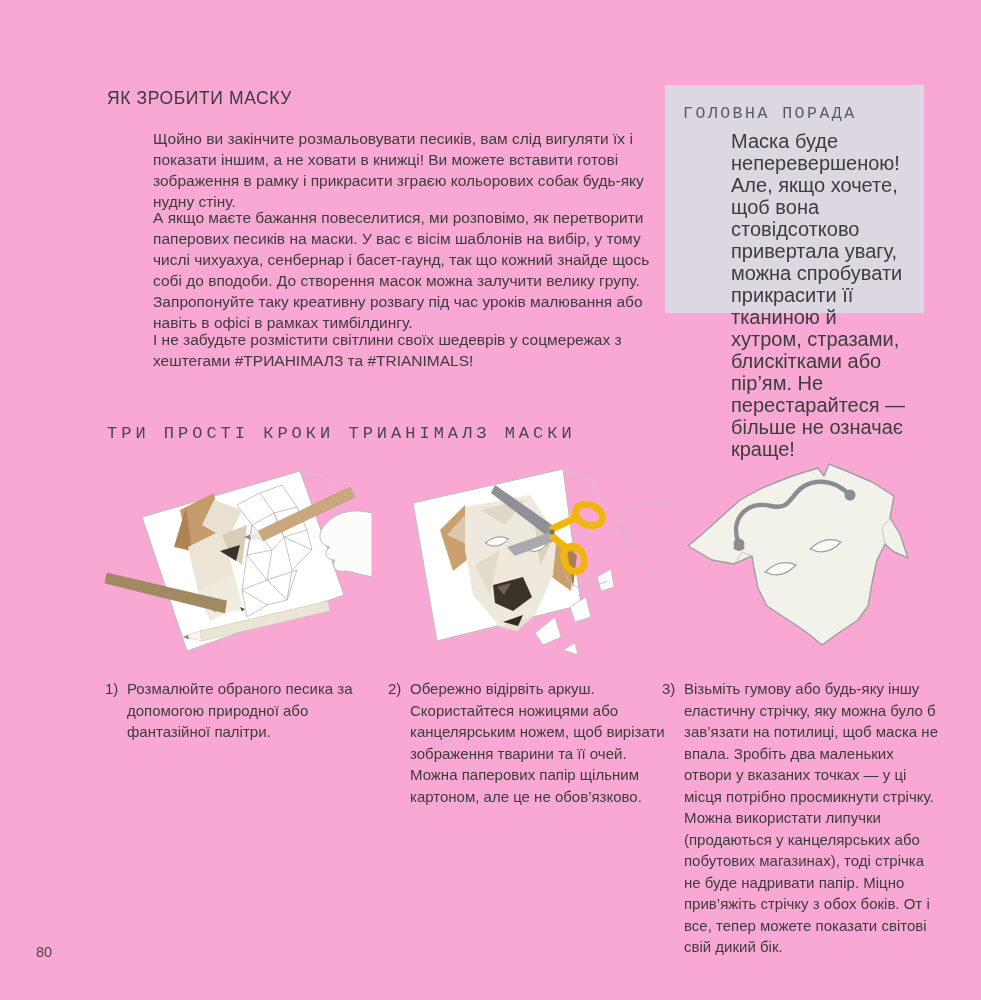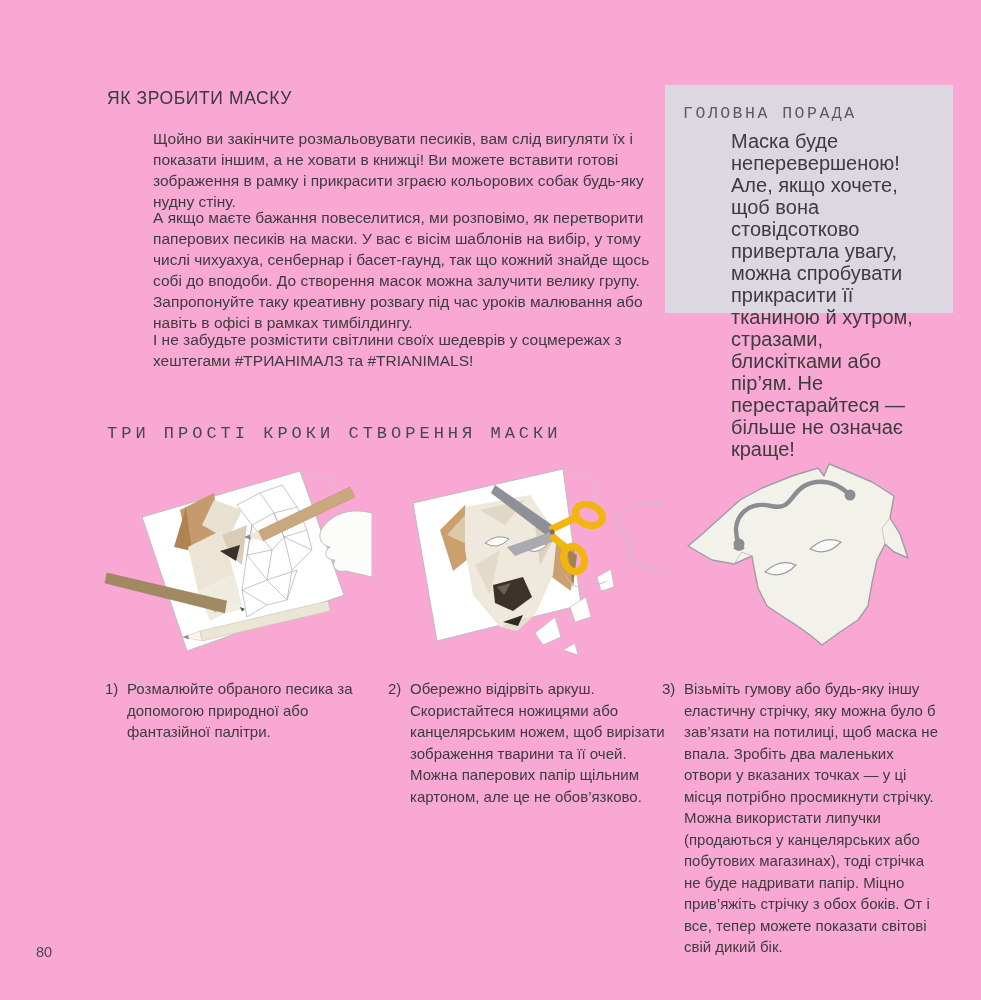--- a/index.html
+++ b/index.html
@@ -29,21 +29,21 @@
     line-height: 21px;
     color: #3c3c3e;
     margin-left: 46px;
   }
   .para-1 { top: 128px; }
   .para-2 { top: 207px; }
   .para-3 { top: 329px; }
   .tip-box {
     position: absolute;
     left: 665px; top: 85px;
-    width: 288px; height: 228px;
+    width: 259px; height: 228px;
     background: #dcd7e1;
     padding: 19px 17px 0 18px;
   }
   .tip-title {
     font-family: "Liberation Mono", monospace;
     font-size: 16.5px;
     font-weight: 400;
     letter-spacing: 2.5px;
     color: #5a5a62;
     margin-bottom: 7px;
@@ -104,21 +104,21 @@
 
   <p class="body-para para-1">Щойно ви закінчите розмальовувати песиків, вам слід вигуляти їх і показати іншим, а не ховати в книжці! Ви можете вставити готові зображення в рамку і прикрасити зграєю  кольорових собак будь-яку нудну стіну.</p>
   <p class="body-para para-2">А якщо маєте бажання повеселитися, ми розповімо, як перетворити паперових песиків на маски. У вас є вісім шаблонів на вибір, у тому числі чихуахуа, сенбернар і басет-гаунд, так що кожний знайде щось собі до вподоби. До створення масок можна залучити велику групу. Запропонуйте таку креативну розвагу під час уроків малювання або навіть в офісі в рамках тимбілдингу.</p>
   <p class="body-para para-3">І не забудьте розмістити світлини своїх шедеврів у соцмережах з хештегами #ТРИАНІМАЛЗ та #TRIANIMALS!</p>
 
   <aside class="tip-box">
     <h2 class="tip-title">ГОЛОВНА ПОРАДА</h2>
     <p class="tip-body">Маска буде неперевершеною! Але, якщо хочете, щоб вона стовідсотково привертала увагу, можна спробувати прикрасити її тканиною й хутром, стразами, блискітками або пір’ям. Не перестарайтеся — більше не означає краще!</p>
   </aside>
 
-  <h2 class="section-heading">ТРИ ПРОСТІ КРОКИ СТВОРЕННЯ МАСКИ</h2>
+  <h2 class="section-heading">ТРИ ПРОСТІ КРОКИ ТРИАНІМАЛЗ МАСКИ</h2>
 
   <svg class="illo illo-1" width="280" height="215" viewBox="0 0 280 215">
     <g>
       <polygon points="50,62 208,16 252,140 95,196" fill="#ffffff" stroke="#bcbcbe" stroke-width="1"></polygon>
       <polyline points="208,16 238,24 252,60" fill="none" stroke="#c9c9cb" stroke-width="0.8"></polyline>
     </g>
     <g stroke="#adadb2" stroke-width="0.7" fill="none">
       <path d="M145,50 L168,38 L182,58 L160,70 Z"></path>
       <path d="M182,58 L205,52 L215,75 L192,82 Z"></path>
       <path d="M192,82 L220,95 L200,115 Z"></path>

